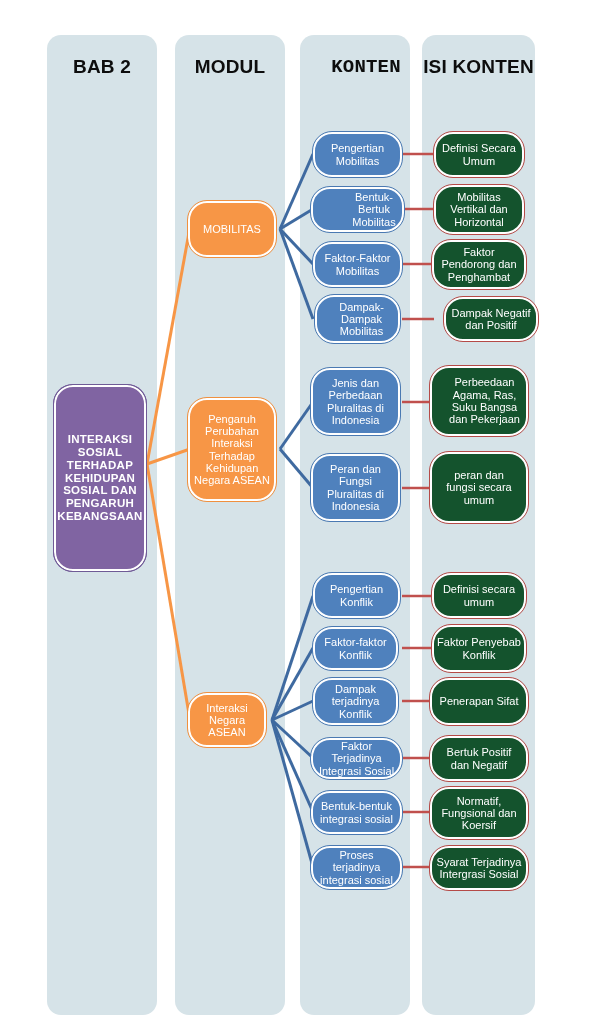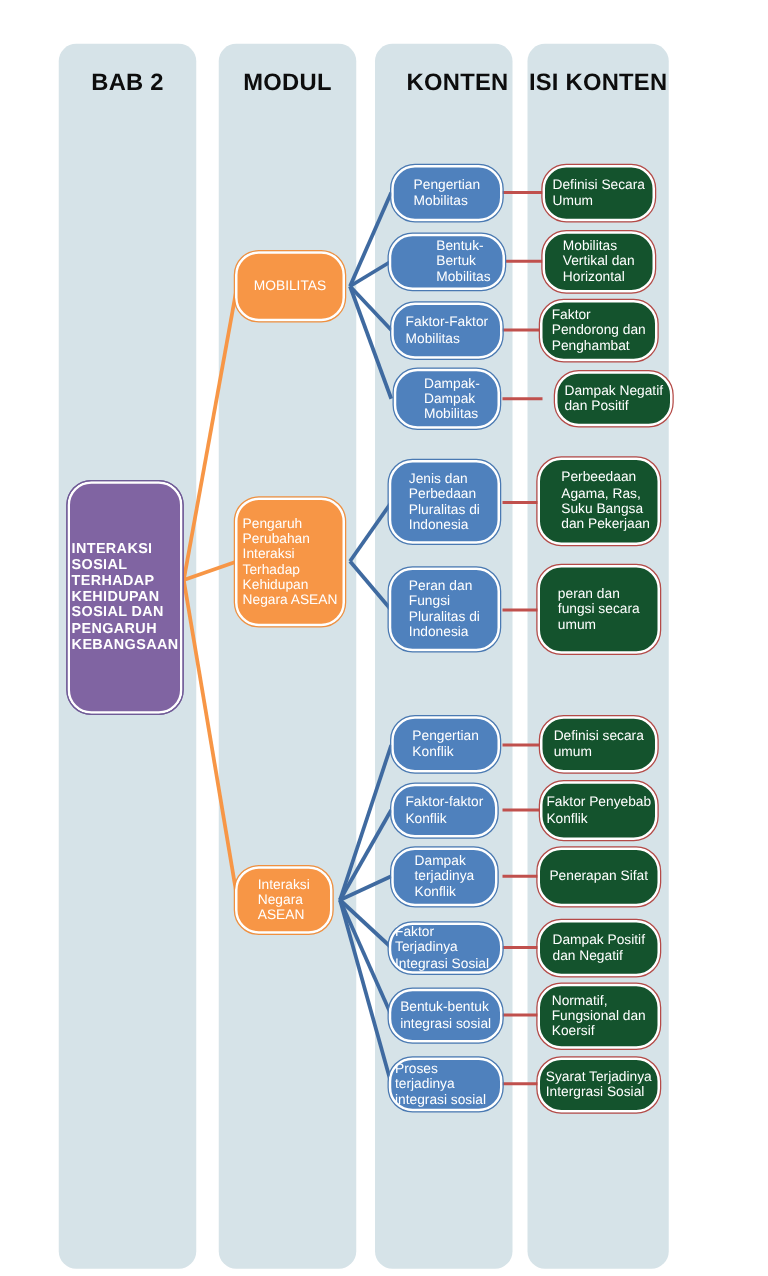--- a/index.html
+++ b/index.html
@@ -9,21 +9,21 @@
 
   .panel{position:absolute;background:#d6e3e8;border-radius:14px;}
 
   .panel-title{position:absolute;text-align:center;font-weight:bold;
      color:#0d0d0d;font-size:19px;letter-spacing:.2px;}
 
   svg.links{position:absolute;left:0;top:0;width:614px;height:1021px;
             pointer-events:none;}
 
   .node{position:absolute;box-sizing:border-box;display:flex;
-        align-items:center;justify-content:center;text-align:left;
+        align-items:center;justify-content:center;text-align:center;
         color:#ffffff;border-radius:19px;line-height:1.12;
         padding:2px 3px;}
 
   .node.purple{background:#8064a2;border:2px solid #ffffff;
         outline:1px solid #6f5b96;font-weight:bold;font-size:11.5px;
         letter-spacing:.3px;box-shadow:0 0 0 1px #7a629f;}
   .node.orange{background:#f79646;border:2px solid #ffffff;
         outline:1px solid #f0903f;font-size:11px;}
   .node.blue{background:#4f81bd;border:2px solid #ffffff;
         outline:1px solid #4a79b2;font-size:11px;}
@@ -37,21 +37,21 @@
 
 <div id="stage">
 
   <div class="panel" style="left:47px;  top:8px; width:110px; height:980px;"></div>
   <div class="panel" style="left:175px; top:8px; width:110px; height:980px;"></div>
   <div class="panel" style="left:300px; top:8px; width:110px; height:980px;"></div>
   <div class="panel" style="left:422px; top:8px; width:113px; height:980px;"></div>
 
   <div class="panel-title" style="left:47px;  top:29px; width:110px;">BAB 2</div>
   <div class="panel-title" style="left:175px; top:29px; width:110px;">MODUL</div>
-  <div class="panel-title" style="left:300px; top:29px; width:132px;">KONTEN</div>
+  <div class="panel-title" style="left:300px; top:29px; width:132px;font-family:Liberation Mono, monospace;">KONTEN</div>
   <div class="panel-title" style="left:422px; top:29px; width:113px;">ISI KONTEN</div>
 
   <svg class="links" viewBox="0 0 614 1021">
 
     <g stroke="#f79646" stroke-width="3" fill="none">
       <line x1="147" y1="437" x2="190" y2="200"></line>
       <line x1="147" y1="437" x2="190" y2="422"></line>
       <line x1="147" y1="437" x2="190" y2="693"></line>
     </g>
 
@@ -204,21 +204,21 @@
 umum</span>
     </div>
   <div class="node red" style="left:432px; top:598px; width:94px; height:47px;">
       <span>Faktor Penyebab
 Konflik</span>
     </div>
   <div class="node red" style="left:430px; top:651px; width:98px; height:47px;">
       <span>Penerapan Sifat</span>
     </div>
   <div class="node red" style="left:430px; top:709px; width:98px; height:45px;">
-      <span>Dampak Positif
+      <span>Bertuk Positif
 dan Negatif</span>
     </div>
   <div class="node red" style="left:430px; top:760px; width:98px; height:52px;">
       <span>Normatif,
 Fungsional dan
 Koersif</span>
     </div>
   <div class="node red" style="left:430px; top:819px; width:98px; height:44px;">
       <span>Syarat Terjadinya
 Intergrasi Sosial</span>

